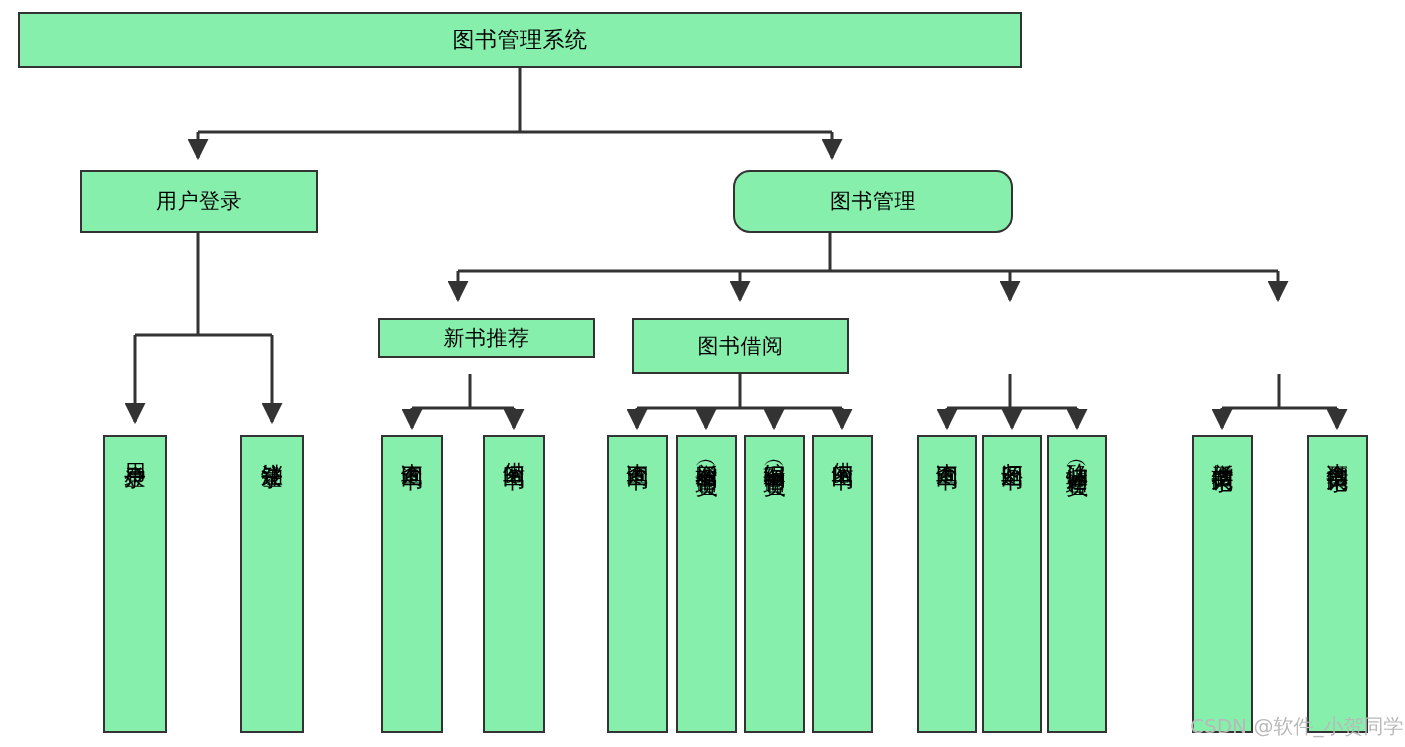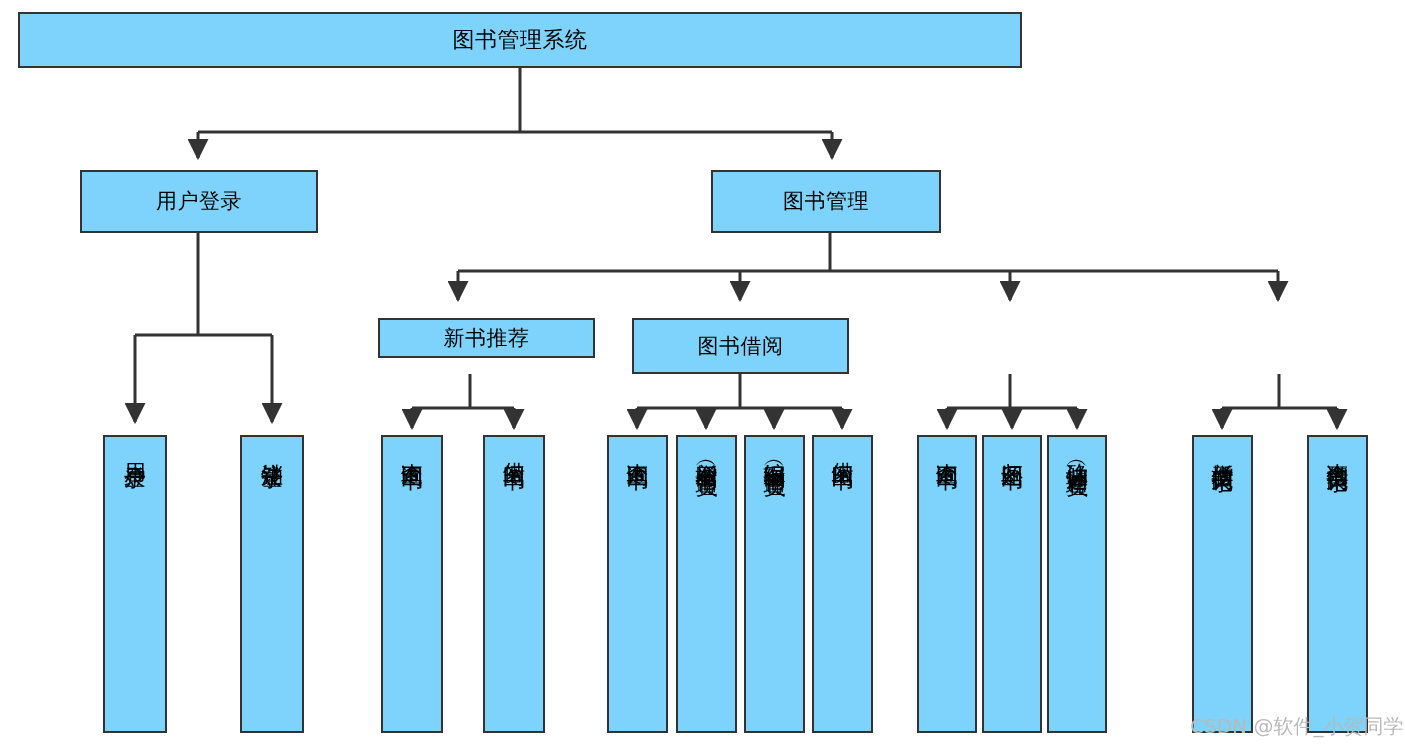--- a/index.html
+++ b/index.html
@@ -19,21 +19,21 @@
     position: absolute;
     left: 0;
     top: 0;
     width: 1405px;
     height: 747px;
     pointer-events: none;
   }
   .node {
     position: absolute;
     box-sizing: border-box;
-    background: #7dd3fc;
+    background: #86efac;
     border: 2px solid #333333;
     display: flex;
     align-items: center;
     justify-content: center;
     color: #000000;
   }
   .node .label {
     display: block;
     text-align: center;
     line-height: 1.18;
@@ -122,21 +122,21 @@
     </g>
   </svg>
 
   <div class="node horiz" id="root-node" style="left:18px; top:12px; width:1004px; height:56px;">
     <span class="label">图书管理系统</span>
   </div>
 
   <div class="node horiz" style="left:80px; top:170px; width:238px; height:63px;">
     <span class="label">用户登录</span>
   </div>
-  <div class="node horiz" style="left:711px; top:170px; width:230px; height:63px;">
+  <div class="node horiz" style="left:733px; top:170px; width:280px; height:63px;border-radius:17px;">
     <span class="label">图书管理</span>
   </div>
 
   <div class="node horiz" style="left:362px; top:318px; width:217px; height:40px;margin-left:16px;">
     <span class="label">新书推荐</span>
   </div>
   <div class="node horiz" style="left:632px; top:318px; width:217px; height:56px;">
     <span class="label">图书借阅</span>
   </div>
 

